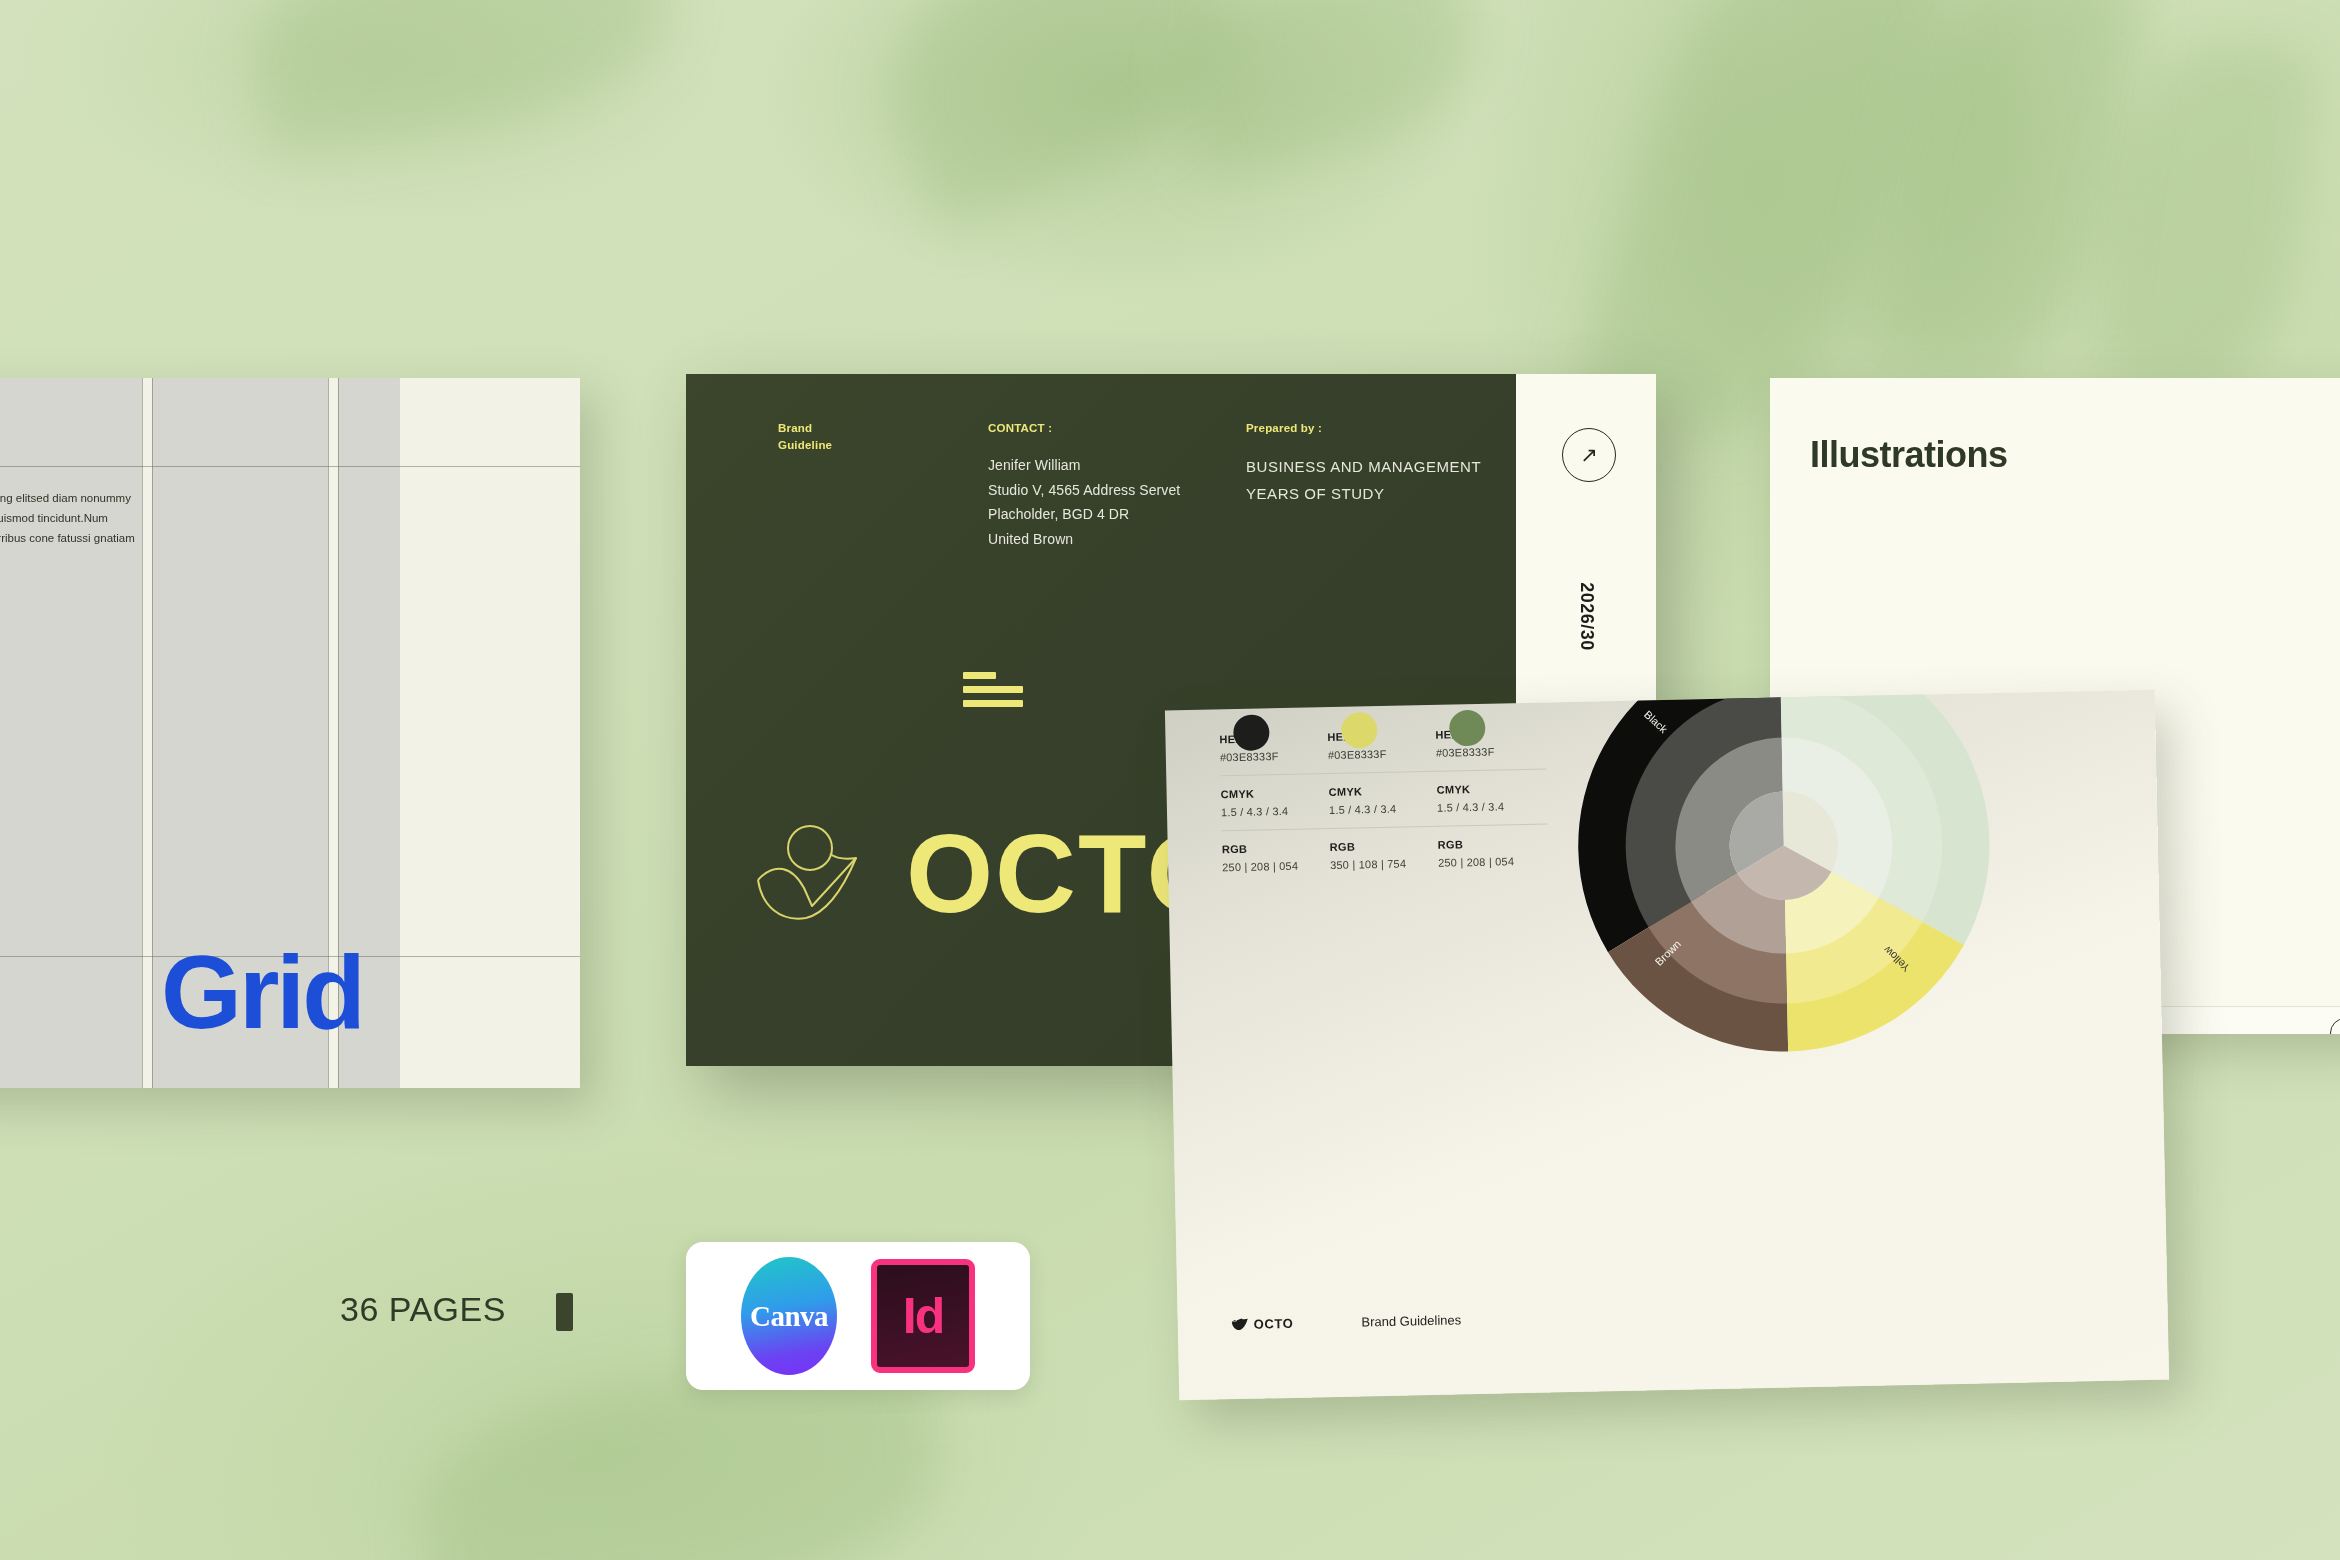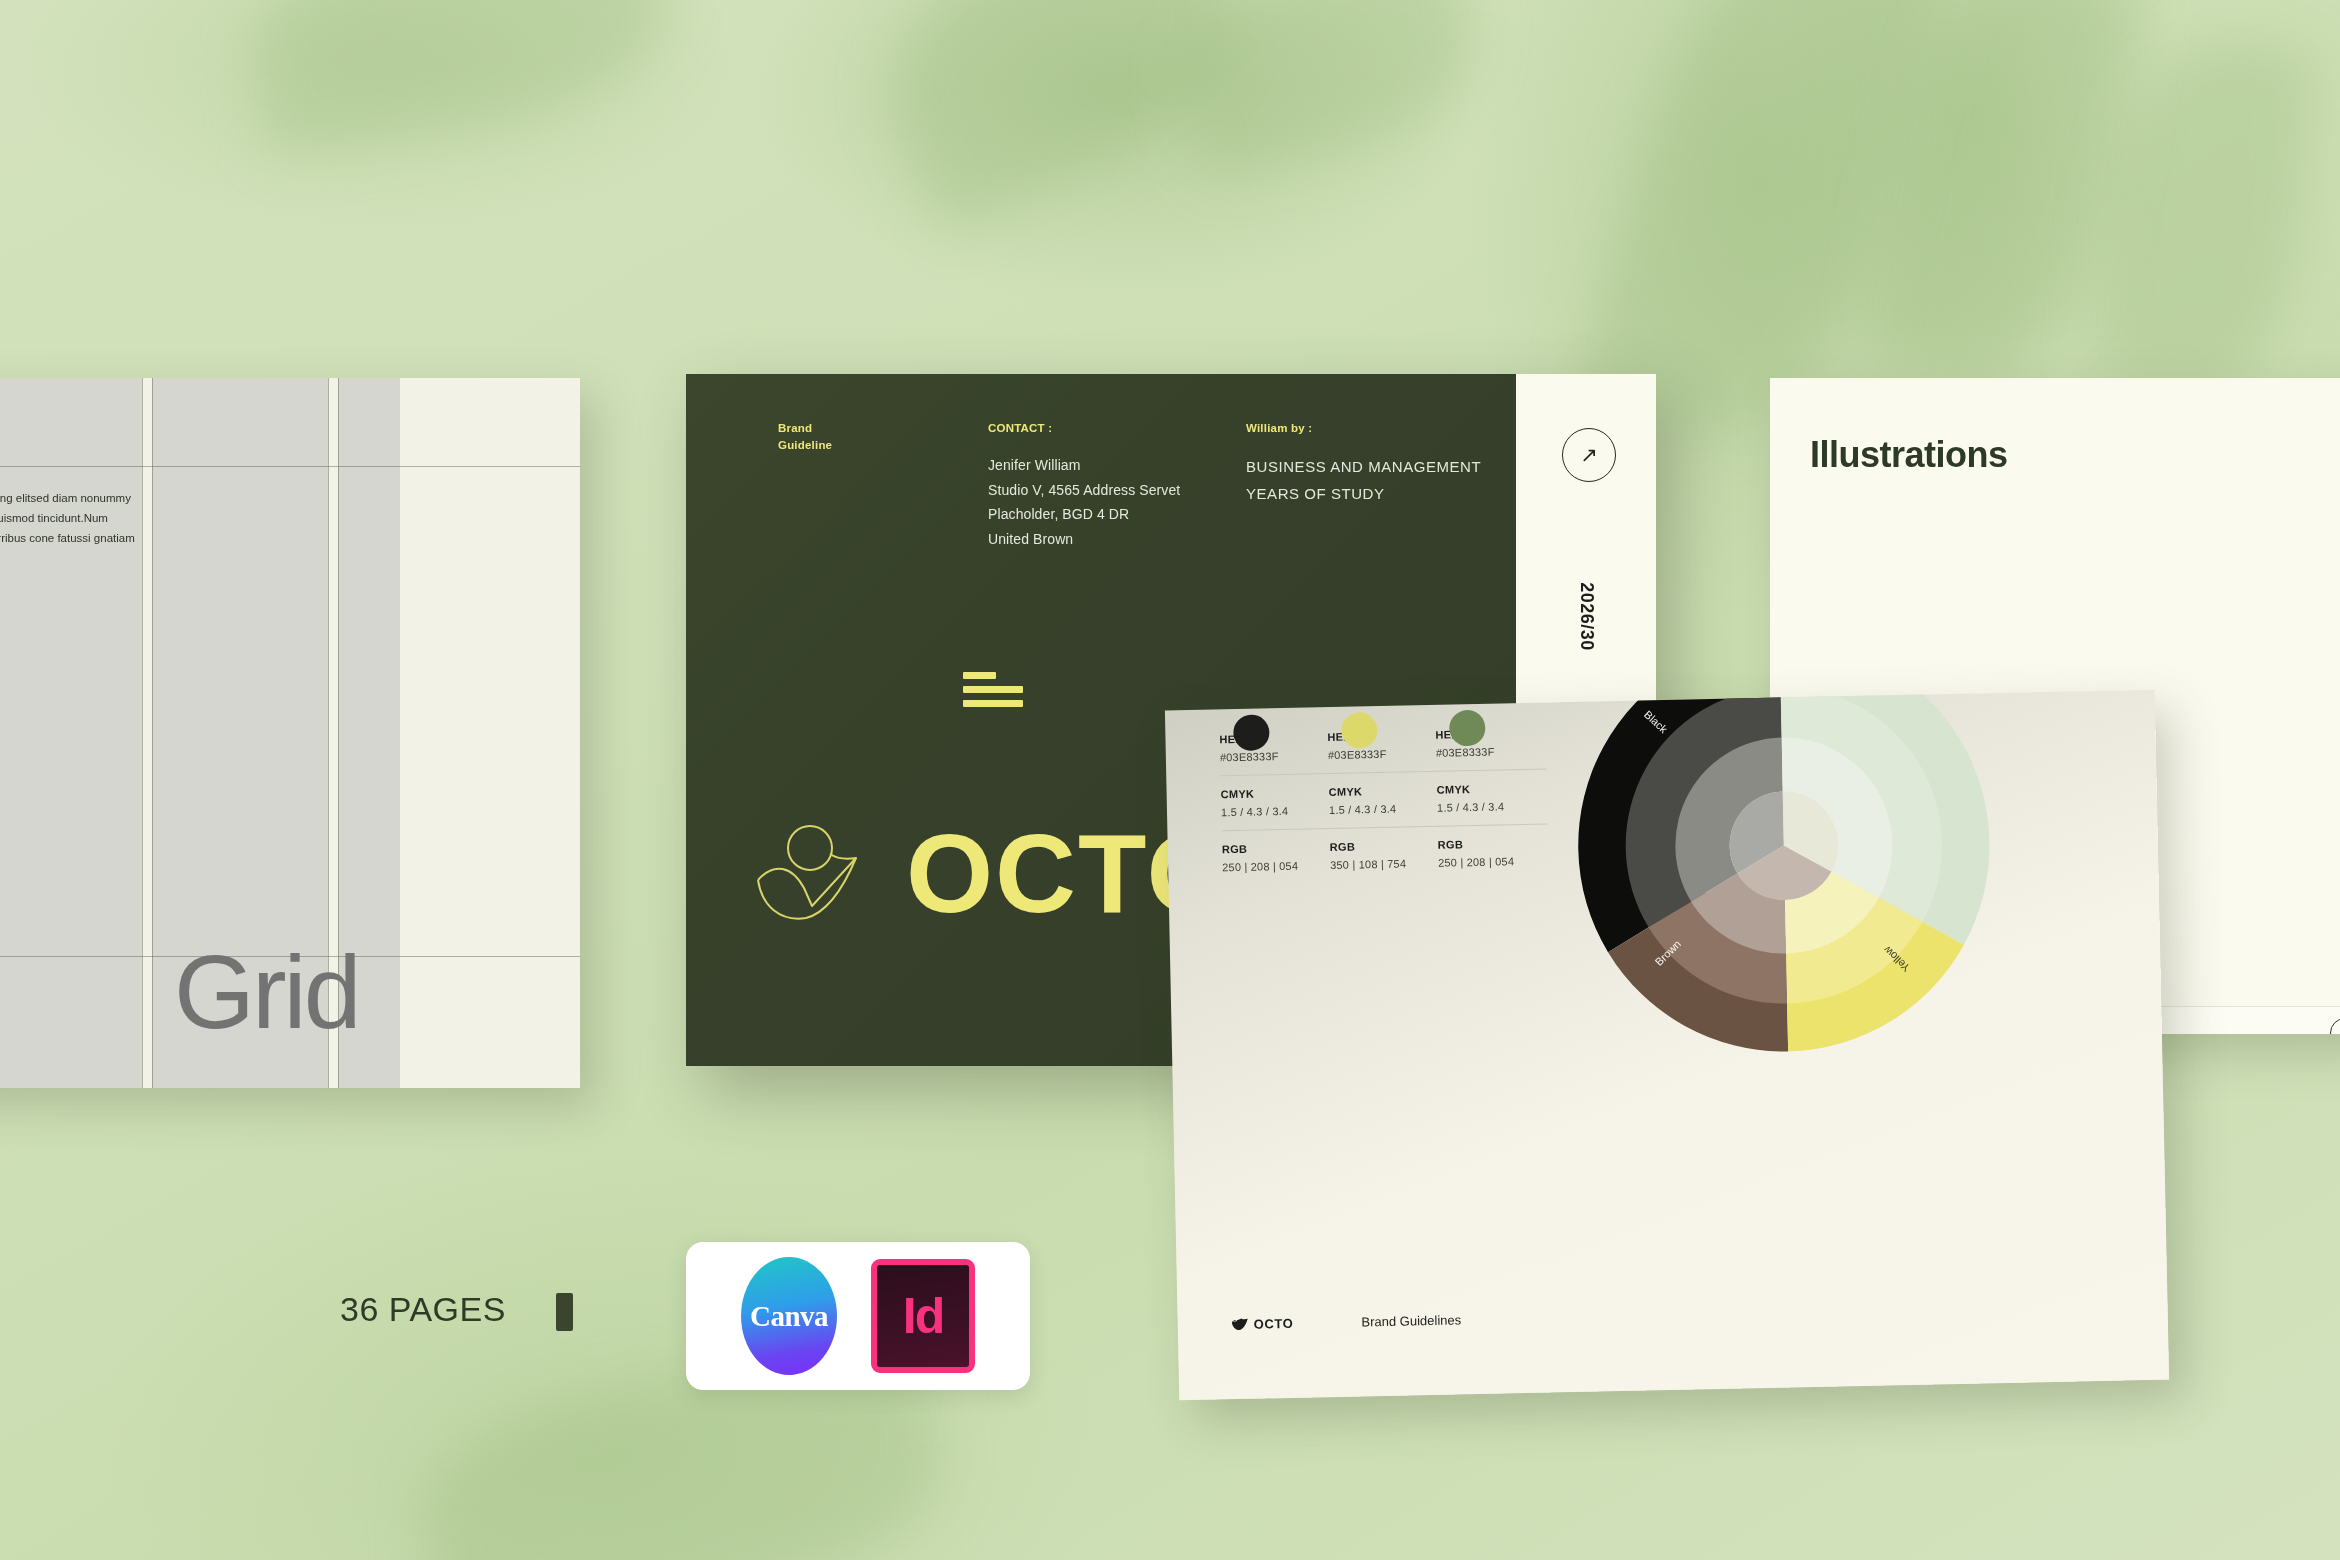--- a/index.html
+++ b/index.html
@@ -39,22 +39,22 @@
     overflow:hidden;
   }
   .grid-col { position:absolute; top:0; bottom:0; background:#d6d6d0; }
   .grid-line-v { position:absolute; top:0; bottom:0; width:1px; background:rgba(90,95,80,.45); }
   .grid-line-h { position:absolute; left:0; right:0; height:1px; background:rgba(90,95,80,.45); }
   #grid-body {
     position:absolute; left:96px; top:110px; width:180px;
     font-size:11.5px; line-height:1.75; color:#2e3526;
   }
   #grid-word {
-    position:absolute; left:304px; top:555px;
-    font-size:104px; font-weight:400; color:#737373; letter-spacing:-3px;
+    position:absolute; left:291px; top:555px;
+    font-size:104px; font-weight:700; color:#1d4ed8; letter-spacing:-3px;
   }
 
   
   #cover-wrap {
     position:absolute; left:686px; top:374px; width:970px; height:692px;
     box-shadow:18px 24px 60px rgba(50,60,35,.30);
   }
   #cover-front {
     position:absolute; left:0; top:0; width:830px; height:100%;
     background:linear-gradient(135deg,#3b462c 0%,#36402a 45%,#333d27 100%);
@@ -215,21 +215,21 @@
     <div id="cv-contact">
       <div class="cv-label">CONTACT :</div>
       <div style="height:16px"></div>
       <div class="cv-body">Jenifer William</div>
       <div class="cv-body">Studio V, 4565 Address Servet</div>
       <div class="cv-body">Placholder, BGD 4 DR</div>
       <div class="cv-body">United Brown</div>
     </div>
 
     <div id="cv-prepared">
-      <div class="cv-label">William by :</div>
+      <div class="cv-label">Prepared by :</div>
       <div style="height:16px"></div>
       <div class="cv-body-up">BUSINESS AND MANAGEMENT</div>
       <div class="cv-body-up">YEARS OF STUDY</div>
     </div>
 
     <div id="cv-menu">
         <i></i>
         <i></i>
         <i></i>
       </div>

